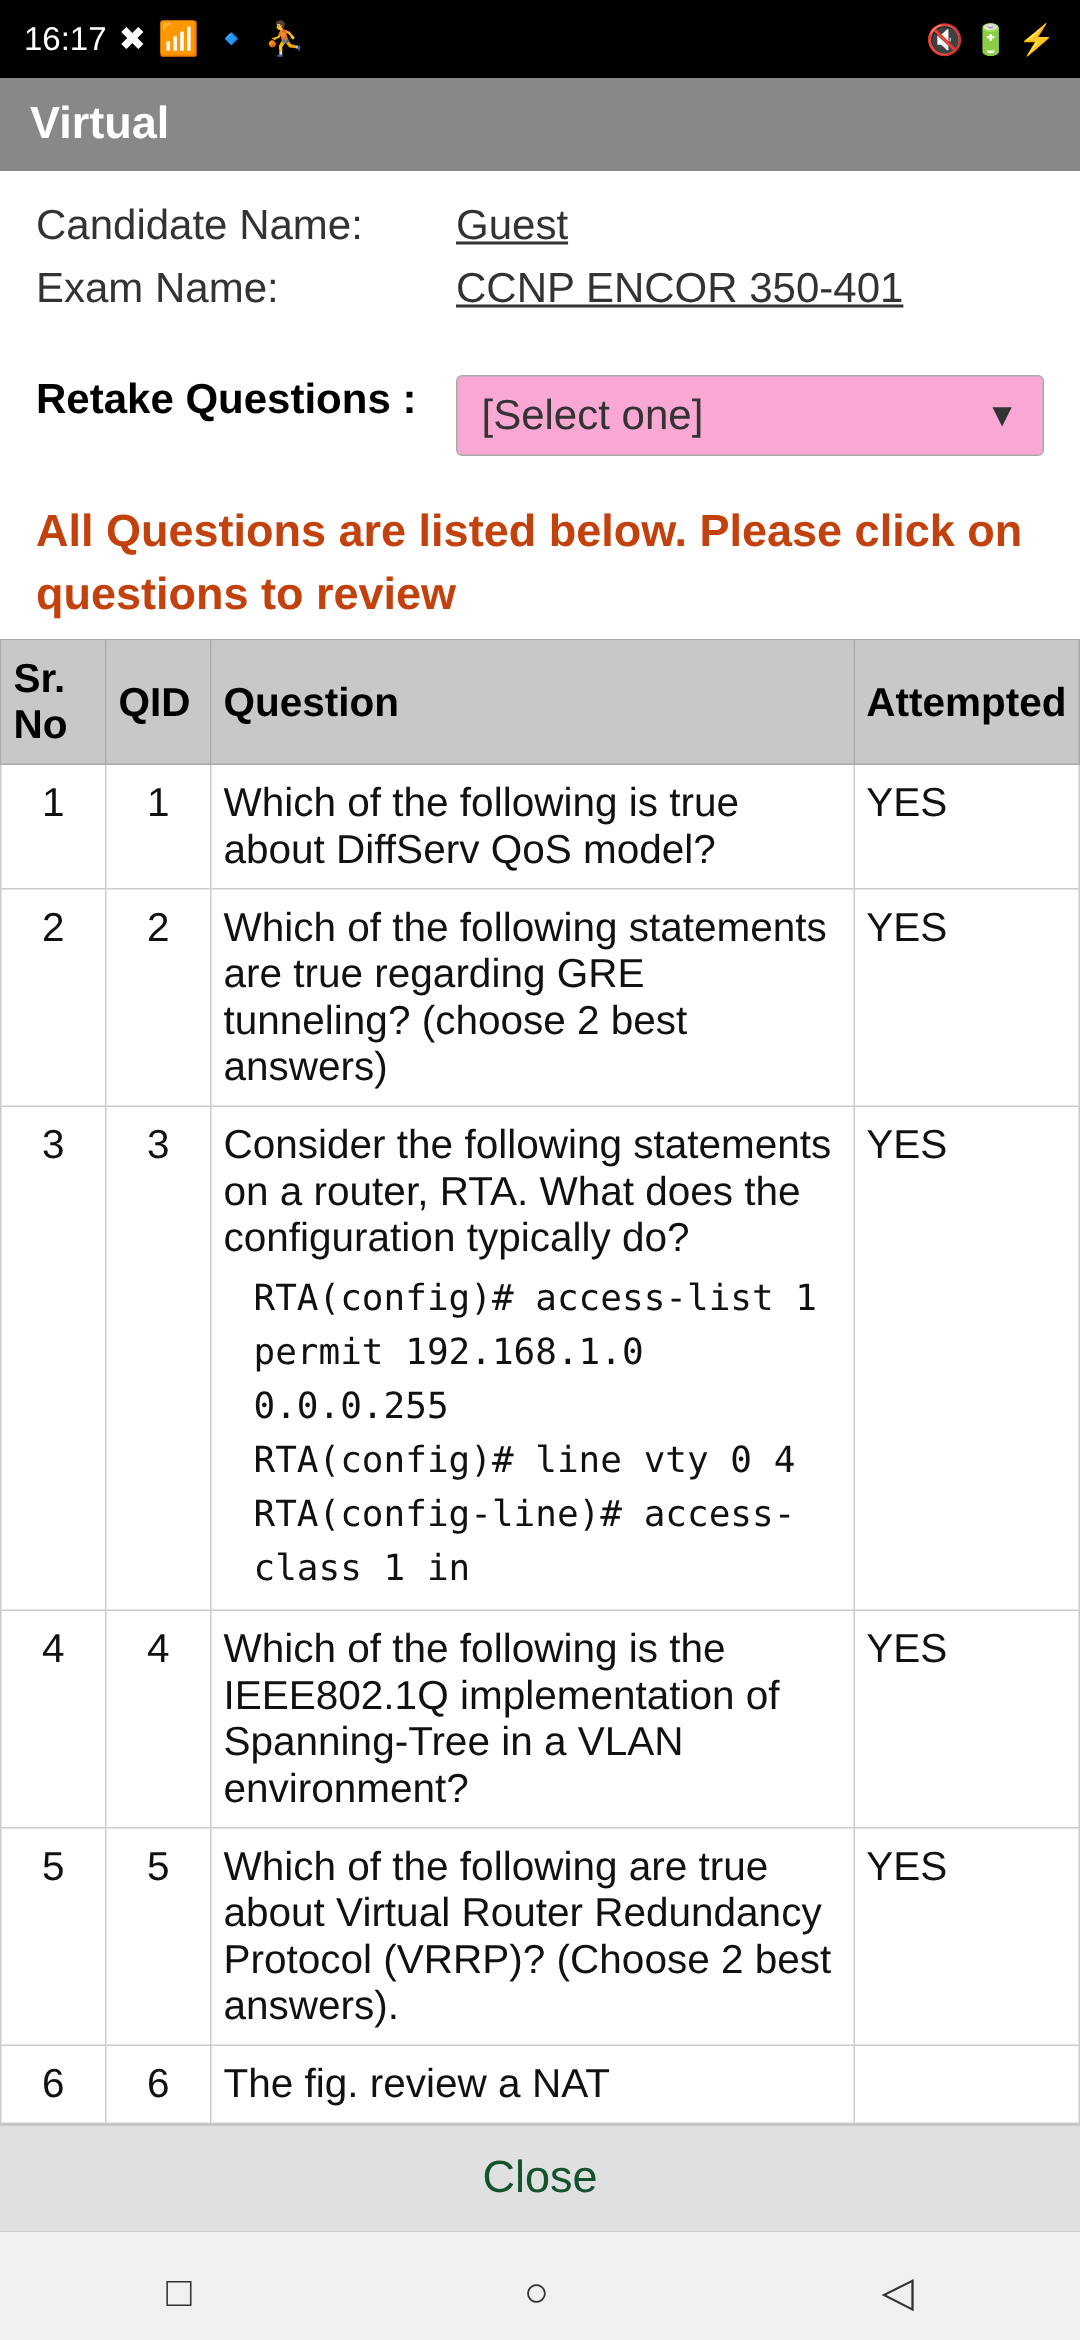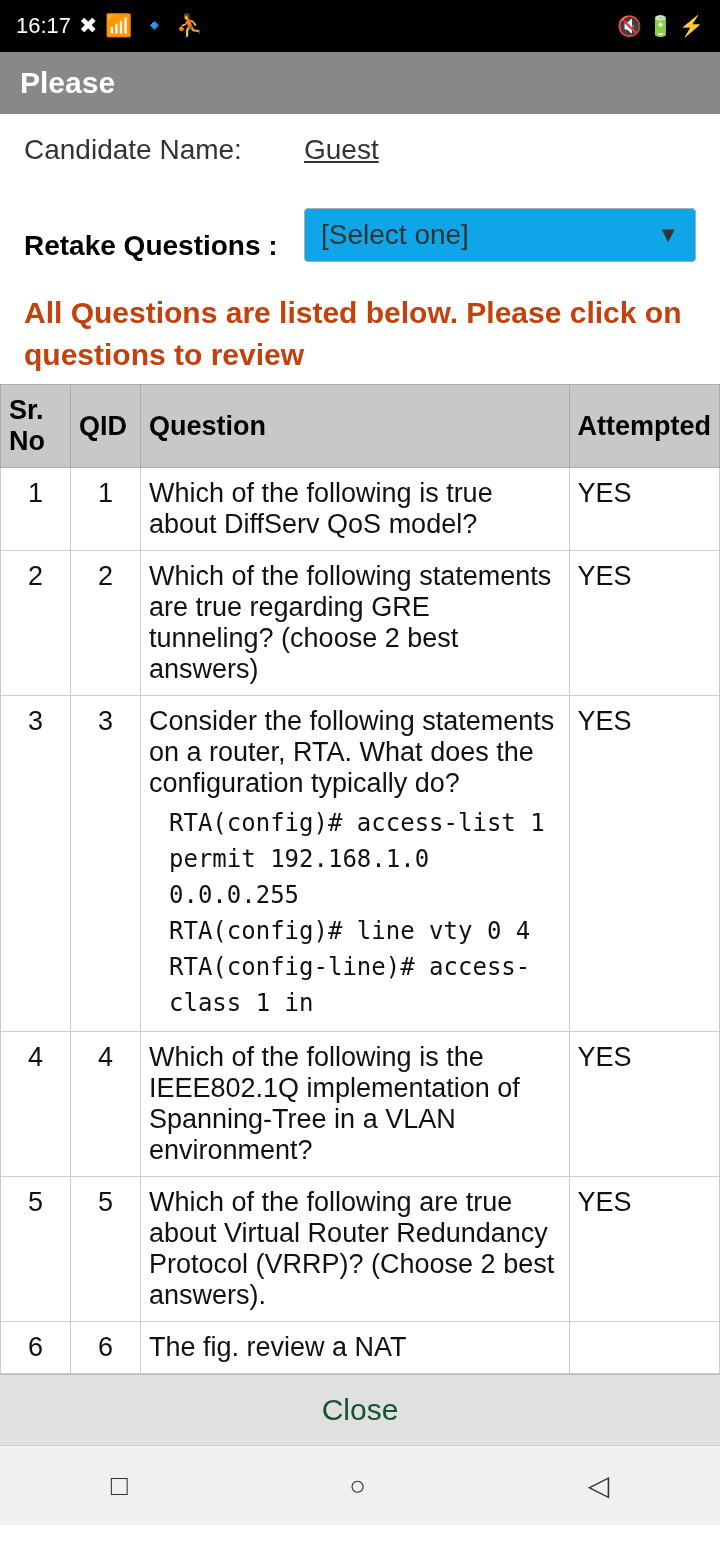--- a/index.html
+++ b/index.html
@@ -43,35 +43,35 @@
       align-items: center;
       margin-bottom: 10px;
       font-size: 28px;
     }
     .info-label { color: #333; width: 280px; }
     .info-value { color: #333; font-weight: normal; text-decoration: underline; }
 
     
     .retake-row {
       display: flex;
-      align-items: flex-end;
+      align-items: flex-start;
       padding: 16px 24px;
       margin-top: 6px;
     }
     .retake-label {
       font-size: 28px;
       font-weight: bold;
       color: #000;
       min-width: 280px;
     }
     .retake-select {
       display: flex;
       align-items: center;
       justify-content: space-between;
-      background: #0ea5e9;
+      background: #f9a8d4;
       border: 1px solid #aaa;
       border-radius: 4px;
       padding: 10px 16px;
       flex: 1;
       cursor: pointer;
       font-size: 28px;
       color: #333;
     }
     .dropdown-arrow {
       font-size: 22px;
@@ -167,27 +167,31 @@
     <span>⛹</span>
   </div>
   <div class="status-right">
     <span>🔇</span>
     <span>🔋</span>
     <span>⚡</span>
   </div>
 </div>
 
 <div class="header">
-  <span>Please</span>
+  <span>Virtual</span>
 </div>
 
 <div class="info-section">
   <div class="info-row">
     <span class="info-label">Candidate Name:</span>
     <span class="info-value">Guest</span>
+  </div>
+  <div class="info-row">
+    <span class="info-label">Exam Name:</span>
+    <span class="info-value">CCNP ENCOR 350-401</span>
   </div>
 </div>
 
 <div class="retake-row">
   <span class="retake-label">Retake Questions :</span>
   <div class="retake-select">
     <span>[Select one]</span>
     <span class="dropdown-arrow">▼</span>
   </div>
 </div>

